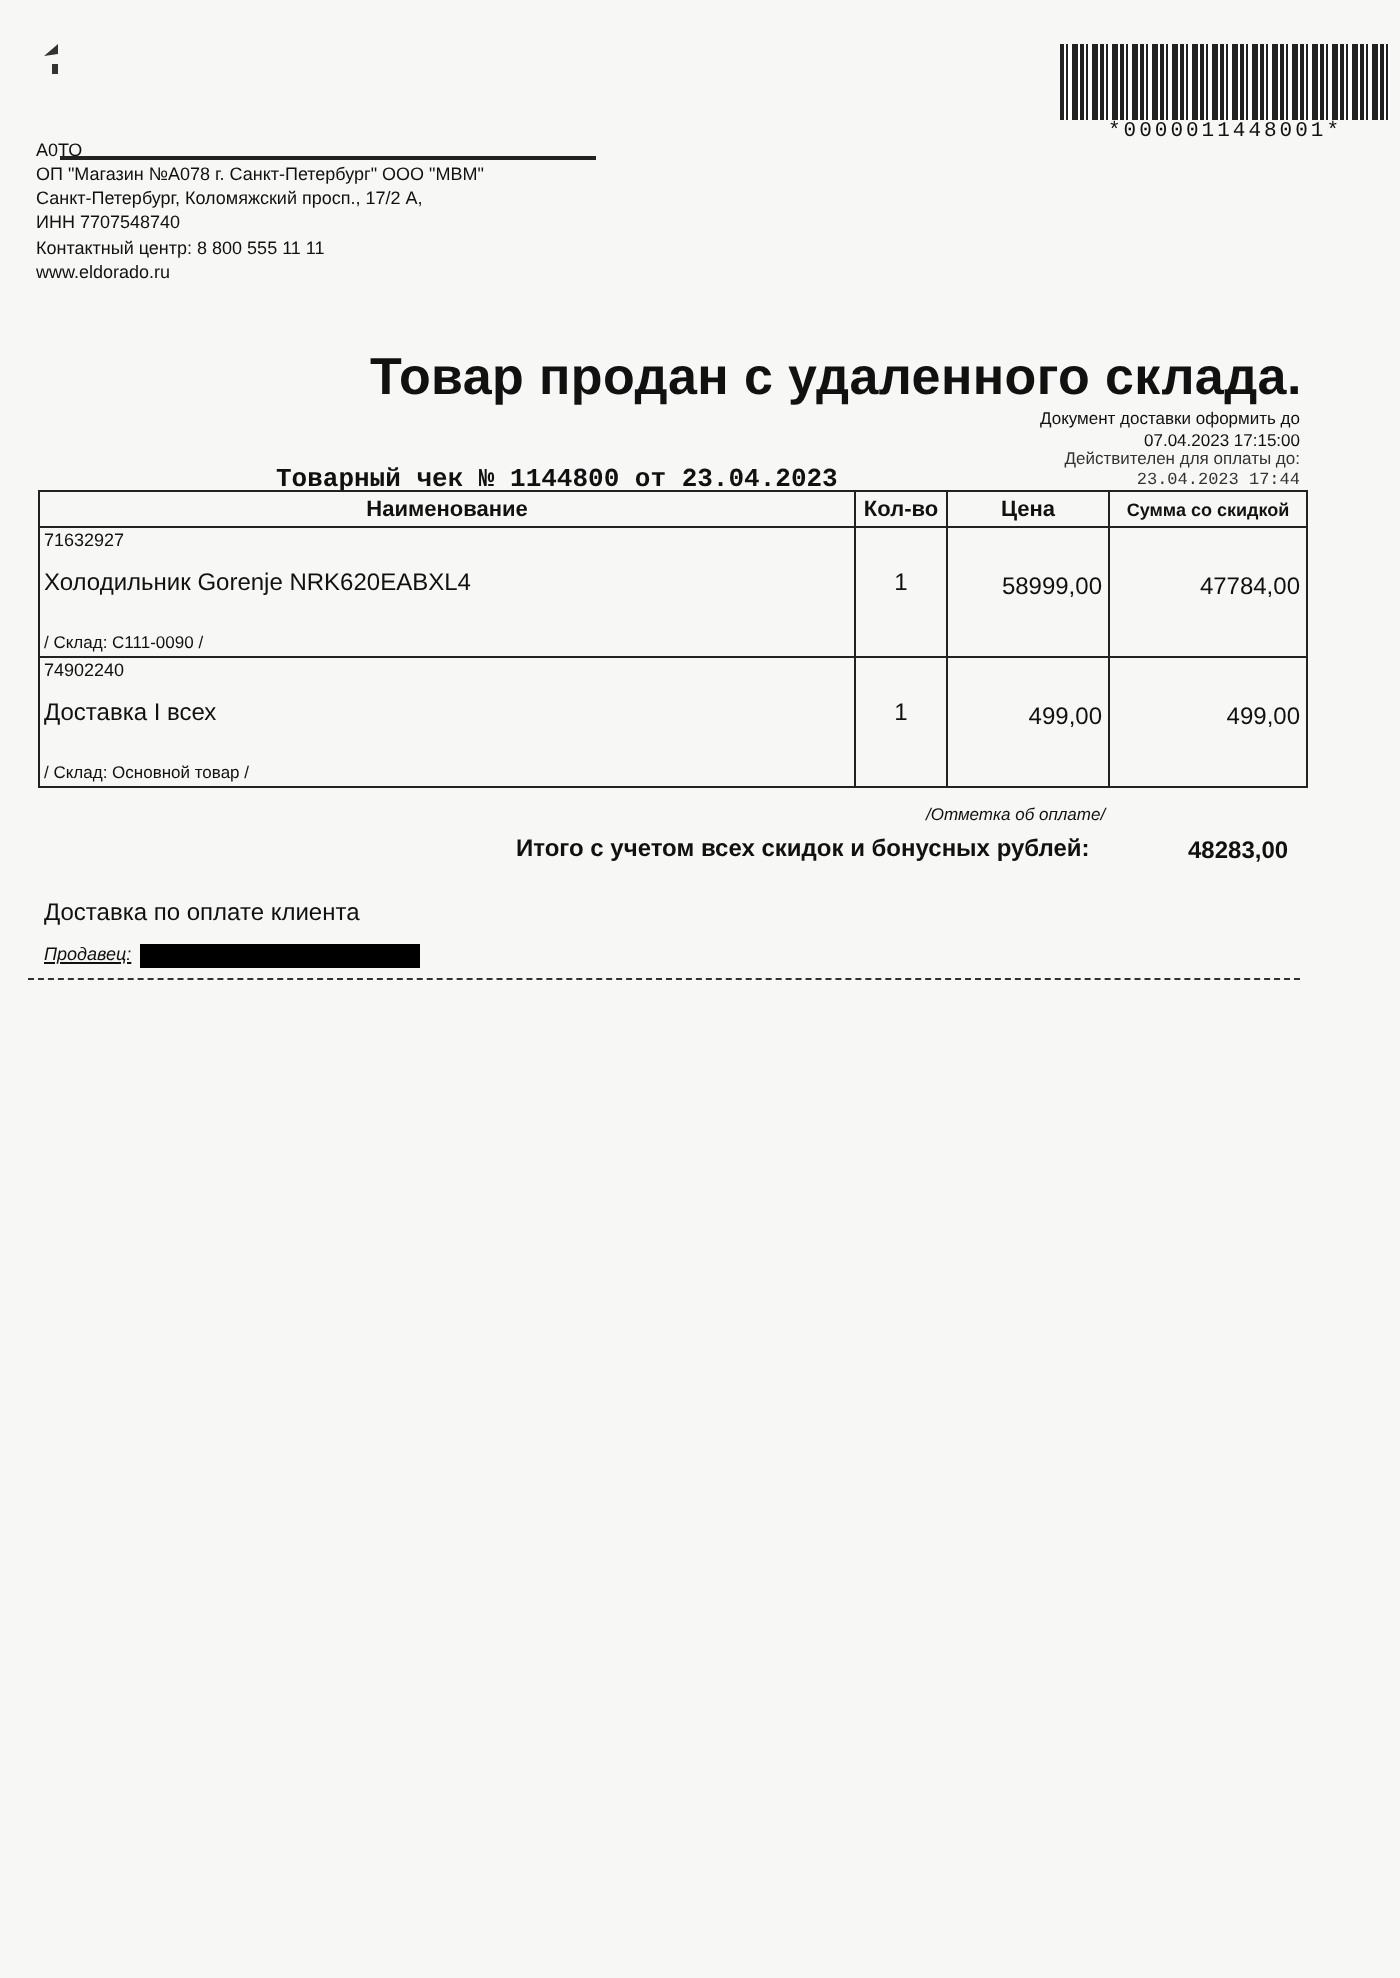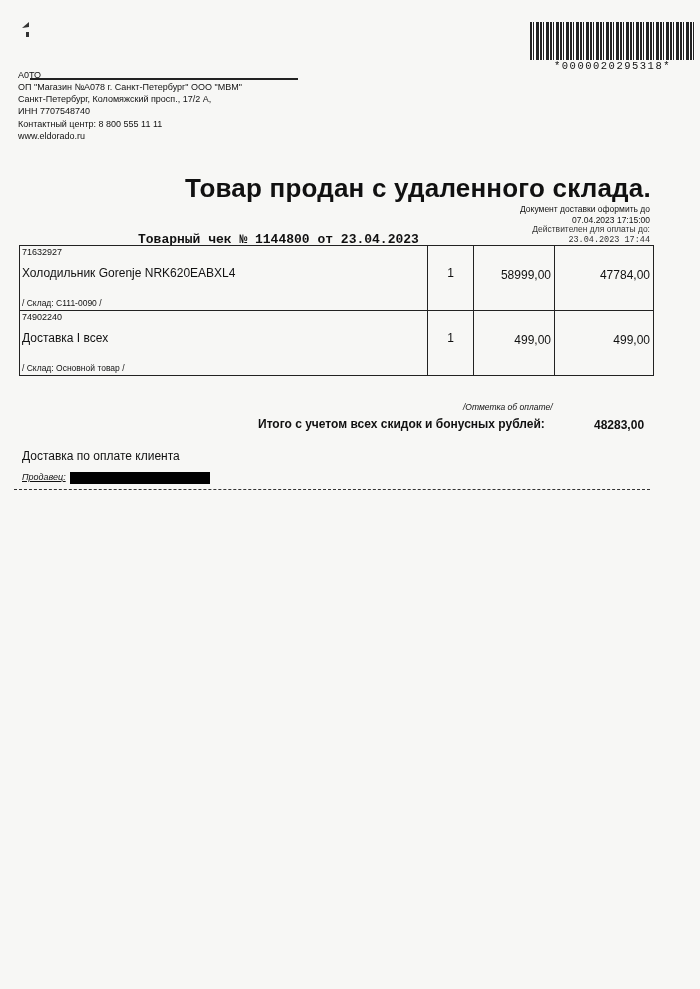--- a/index.html
+++ b/index.html
@@ -49,21 +49,21 @@
 <body>
 
 <div class="abs corner-mark">
   <svg width="10" height="22">
       <path d="M9 4 L2 10 L9 9 Z" fill="#333"></path>
       <rect x="6" y="14" width="3" height="5" fill="#333"></rect>
     </svg>
 </div>
 
 <div class="abs barcode"></div>
-<div class="abs barcode-text">*0000020295318*</div>
+<div class="abs barcode-text">*0000011448001*</div>
 
 <div class="abs aoto">A0ТО</div>
 <div class="abs aoto-line"></div>
 <div class="abs company">
   <div>ОП "Магазин №А078 г. Санкт-Петербург" ООО "МВМ"</div>
   <div>Санкт-Петербург, Коломяжский просп., 17/2 А,</div>
   <div>ИНН 7707548740</div>
   <div>Контактный центр: 8 800 555 11 11</div>
   <div>www.eldorado.ru</div>
 </div>
@@ -76,20 +76,26 @@
 <div class="abs valid-val">23.04.2023 17:44</div>
 
 <table class="items">
   <colgroup>
       <col style="width:408px">
       <col style="width:46px">
       <col style="width:81px">
       <col style="width:99px">
     </colgroup>
   <tbody>
+      <tr>
+    <th>Наименование</th>
+    <th>Кол-во</th>
+    <th>Цена</th>
+    <th class="sum">Сумма со скидкой</th>
+  </tr>
   <tr>
     <td class="row-cell">
       <span class="code">71632927</span>
       <span class="name">Холодильник Gorenje NRK620EABXL4</span>
       <span class="store">/ Склад: С111-0090 /</span>
     </td>
     <td class="qty">
           <span>1</span>
         </td>
     <td class="num">

